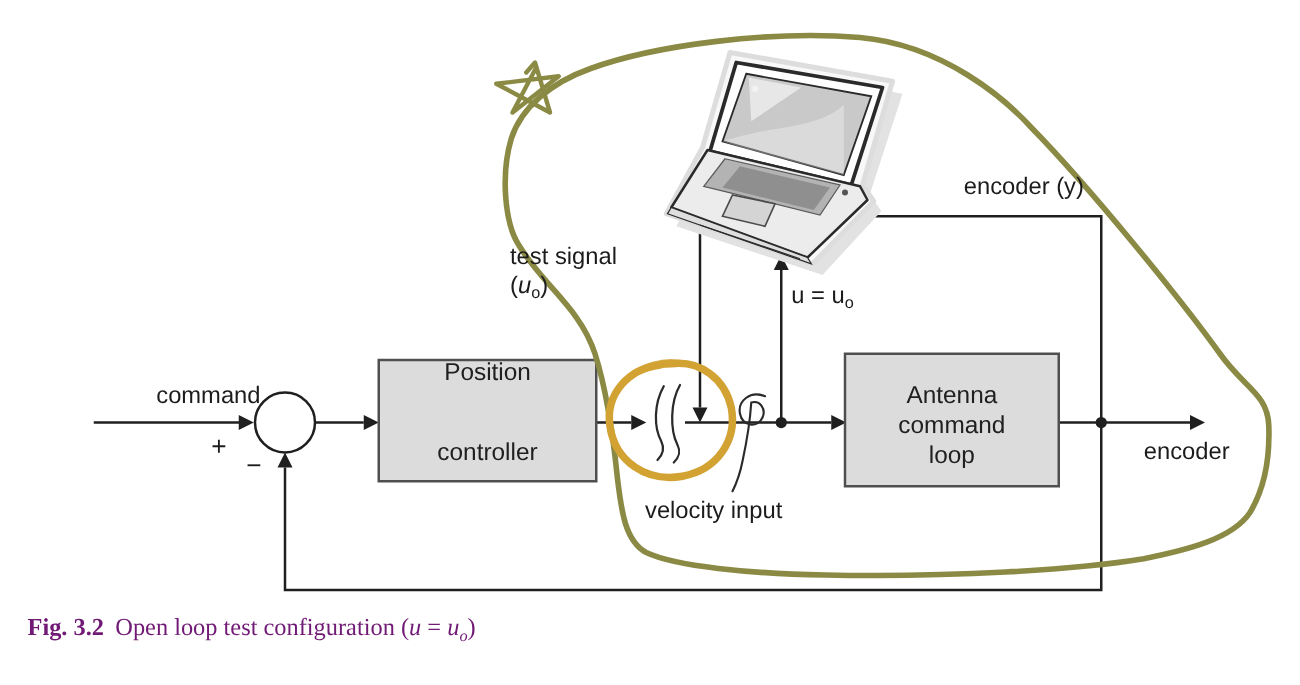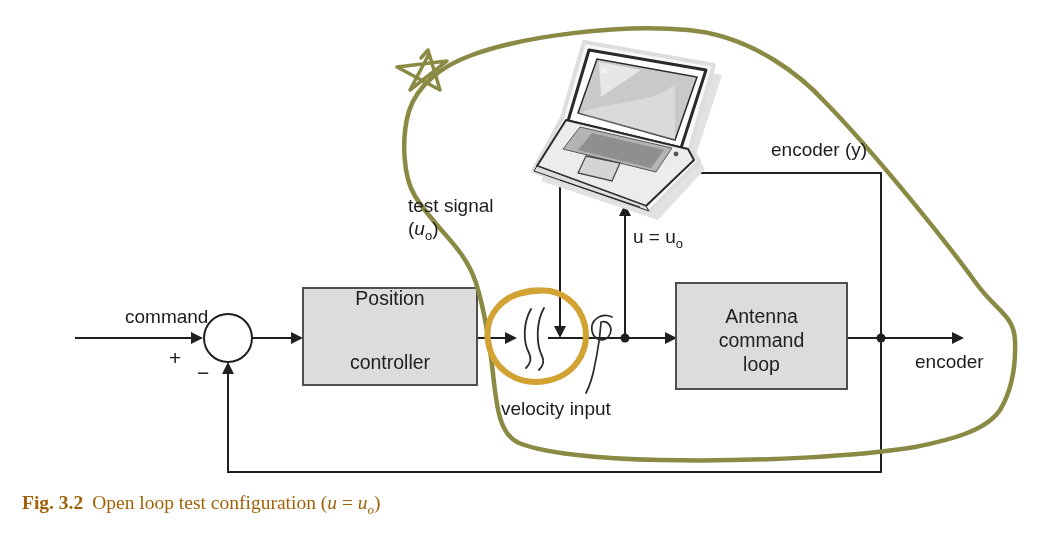--- a/index.html
+++ b/index.html
@@ -9,28 +9,28 @@
   .lbl{position:absolute;font-size:19px;line-height:23px;white-space:nowrap;}
   .lbl i{font-style:italic;}
   .lbl sub{font-size:13px;}
   .sign{position:absolute;font-size:21px;font-weight:400;}
   .box-text{position:absolute;display:flex;flex-direction:column;align-items:center;
             justify-content:center;text-align:center;font-size:19.5px;line-height:24px;color:#202020;}
   #test-signal-label{left:408px;top:194px;width:138px;text-align:left;}
   #u-equals-label{left:633px;top:225px;}
   #encoder-y-label{left:771px;top:138px;}
   #encoder-out-label{left:915px;top:350px;text-align:center;}
-  #velocity-input-label{left:501px;top:397px;}
+  #velocity-input-label{left:516px;top:397px;}
   #command-label{left:78px;top:305px;margin-left:47px;}
   #plus-sign{left:169px;top:346px;}
   #minus-sign{left:197px;top:361px;}
   #pc-text{left:303px;top:288px;width:174px;height:83px;gap:40px;}
   #ant-text{left:676px;top:283px;width:171px;height:114px;}
   #caption{position:absolute;left:22px;top:492px;font-family:"Liberation Serif",serif;
-           font-size:19.5px;color:#a16207;}
+           font-size:19.5px;color:#701a75;}
   #caption .figlab{font-weight:bold;margin-right:9px;}
   #caption i{font-style:italic;}
   #caption sub{font-size:13px;font-style:italic;}
 </style>
 </head>
 <body>
 
 <div id="figure">
 
   <svg id="diagram-svg" width="1040" height="548" viewBox="0 0 1040 548">

